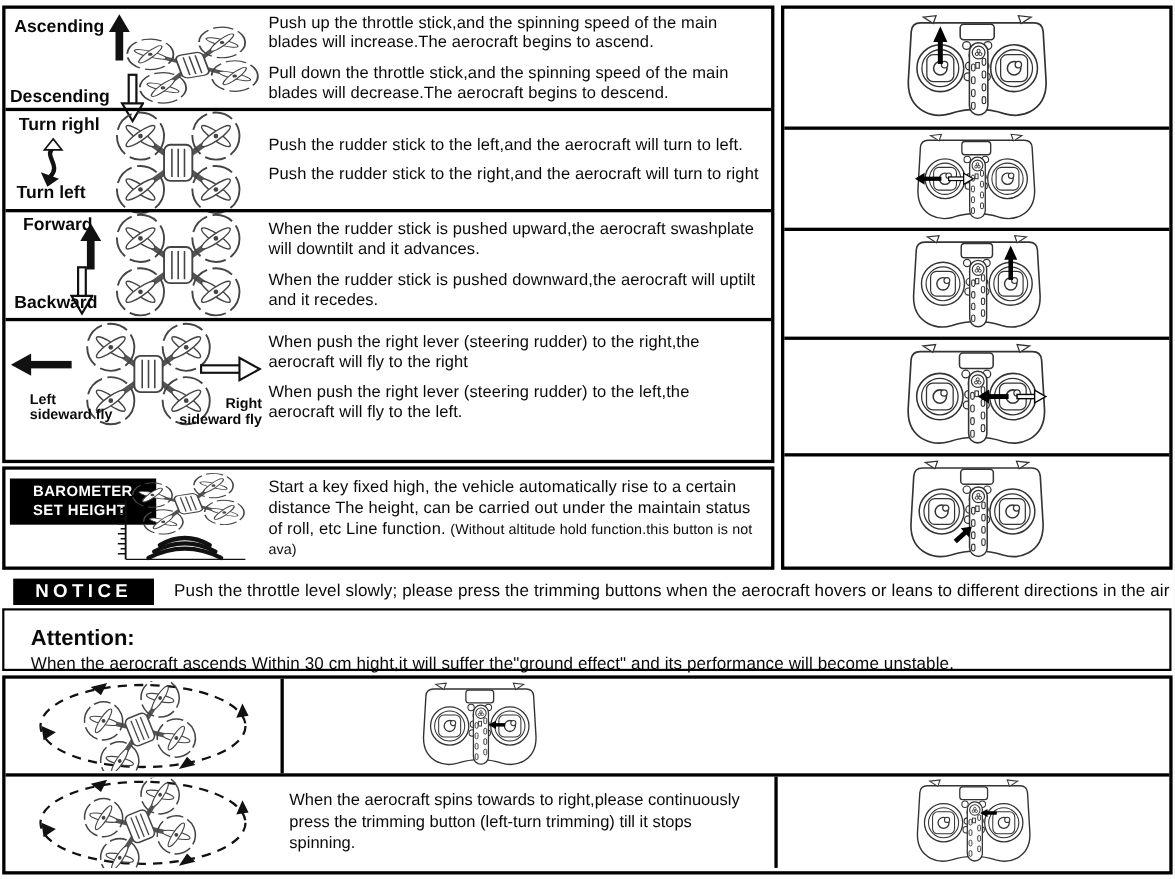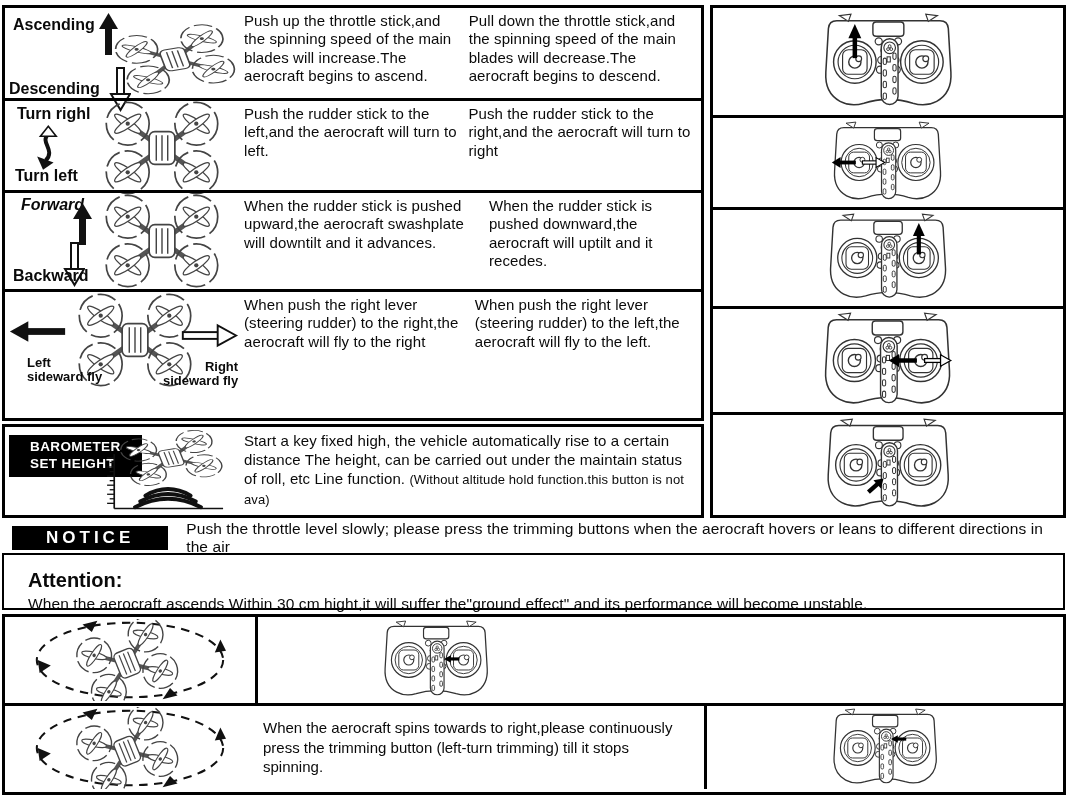--- a/index.html
+++ b/index.html
@@ -5,34 +5,34 @@
   html,body{margin:0;padding:0;background:#e8e8e8;}
   .sheet{
     position:relative;width:1068px;height:799px;background:#ffffff;
     font-family:"Liberation Sans","DejaVu Sans",sans-serif;color:#0a0a0a;
     overflow:hidden;
   }
   .box{position:absolute;border:3px solid #000;background:#fff;box-sizing:border-box;}
   .row{position:relative;box-sizing:border-box;display:flex;}
   .row + .row{border-top:3px solid #000;}
   .imgcell{position:relative;flex:0 0 235px;}
-  .txtcell{flex:1;display:flex;flex-direction:row;justify-content:center;gap:9px;
+  .txtcell{flex:1;display:flex;flex-direction:column;justify-content:center;gap:9px;
     padding:4px 10px 4px 4px;box-sizing:border-box;}
   .txtcell p{margin:0;font-size:15px;line-height:1.22;letter-spacing:0.1px;}
   .rc-cell{display:flex;align-items:center;justify-content:center;box-sizing:border-box;position:relative;}
   .rc-col .rc-cell + .rc-cell{border-top:3px solid #000;}
   .lbl{position:absolute;font-size:16px;font-weight:700;white-space:nowrap;}
   .lbl-small{position:absolute;font-size:13px;font-weight:700;line-height:1.05;}
   .badge{
     position:absolute;left:4px;top:8px;background:#000;color:#fff;
     font-size:13.5px;font-weight:700;line-height:1.25;padding:4px 21px;letter-spacing:0.4px;
   }
   .notice-bar{position:absolute;left:2px;top:524px;width:1064px;height:27px;display:flex;align-items:center;}
   .notice-badge{background:#000;color:#fff;font-weight:700;font-size:17px;letter-spacing:4px;
-    padding:2px 34px;margin-left:10px;}
+    padding:2px 20px;margin-left:10px;}
   .notice-text{font-size:15.5px;margin-left:18px;letter-spacing:0.1px;}
   .attention-box{position:absolute;left:2px;top:553px;width:1063px;height:57px;
     border:2.5px solid #000;box-sizing:border-box;padding:2px 0 0 24px;}
   .attention-title{font-size:20px;font-weight:700;margin:12px 0 3px 0;}
   .attention-text{font-size:15.5px;margin:0;letter-spacing:0.1px;}
   .bottom-row{display:flex;box-sizing:border-box;}
   .bottom-row + .bottom-row{border-top:3px solid #000;}
   .b-imgcell{flex:0 0 250px;position:relative;display:flex;align-items:center;justify-content:center;}
   .b-txtcell{flex:1;display:flex;align-items:center;box-sizing:border-box;padding-left:8px;}
   .b-txtcell p{margin:0;font-size:15px;line-height:1.3;max-width:430px;}
@@ -137,21 +137,21 @@
         <span class="lbl" style="left:10px;top:66px;">Turn left</span>
       </div>
       <div class="txtcell">
         <p>Push the rudder stick to the left,and the aerocraft will turn to left.</p>
         <p>Push the rudder stick to the right,and the aerocraft will turn to right</p>
       </div>
     </div>
 
     <div class="row" style="height:99px;">
       <div class="imgcell">
-        <span class="lbl" style="left:16px;top:3px;font-style:italic;">Forward</span>
+        <span class="lbl" style="left:16px;top:3px;">Forward</span>
         <svg class="arrow-icon" style="left:66px;top:8px;" width="22" height="46" viewBox="0 0 22 46">
           <rect x="8" y="14" width="7" height="30" fill="#111"></rect>
             <polygon points="11.5,2 2,18 21,18" fill="#111"></polygon>
         </svg>
         <div class="arrow-icon" style="left:82px;top:-2px;">
             <svg width="150" height="100" viewBox="0 0 200 140">
               <g>
                 <line x1="100" y1="70" x2="52" y2="36" stroke="#555" stroke-width="7"></line>
                 <line x1="100" y1="70" x2="148" y2="36" stroke="#555" stroke-width="7"></line>
                 <line x1="100" y1="70" x2="52" y2="104" stroke="#555" stroke-width="7"></line>

